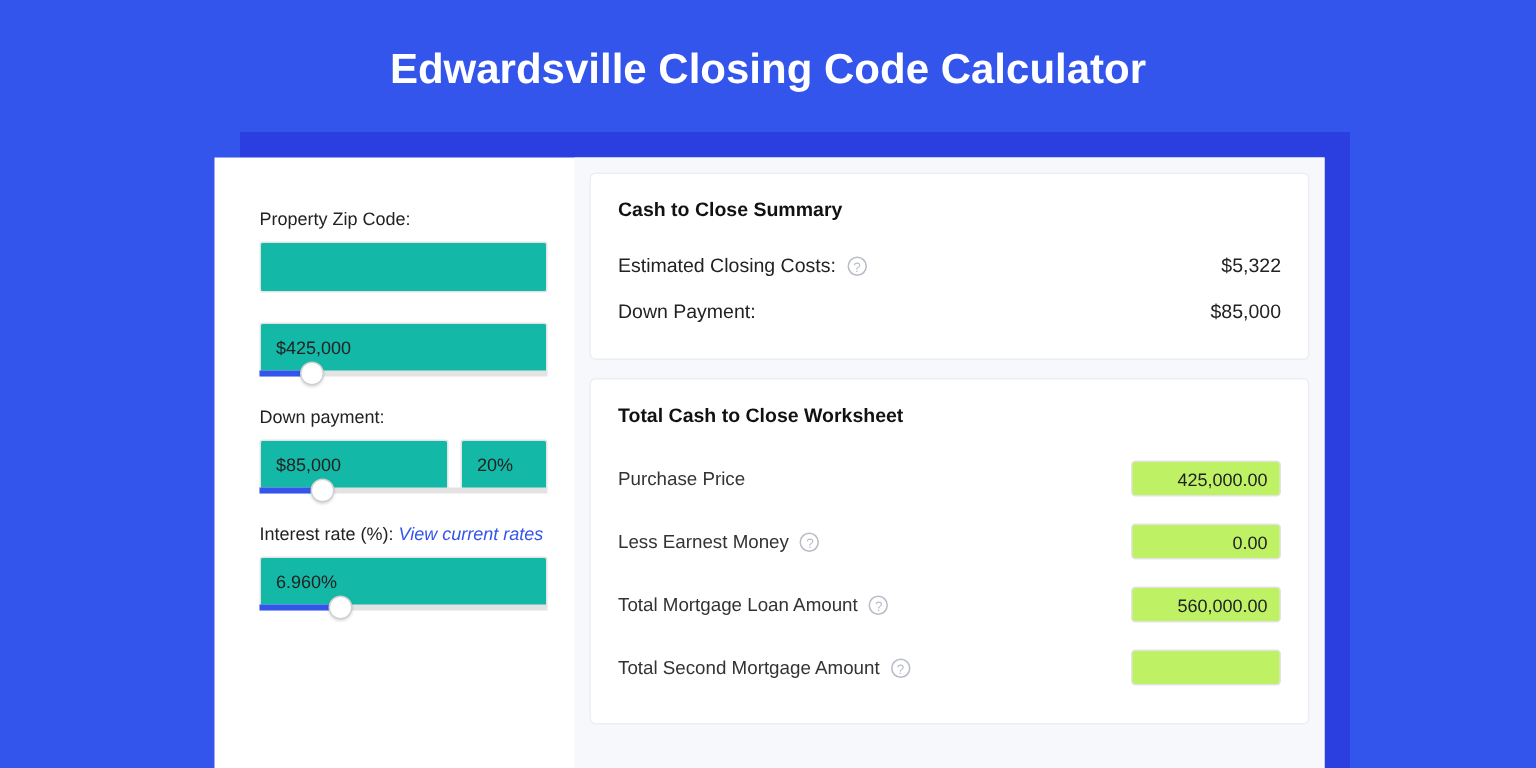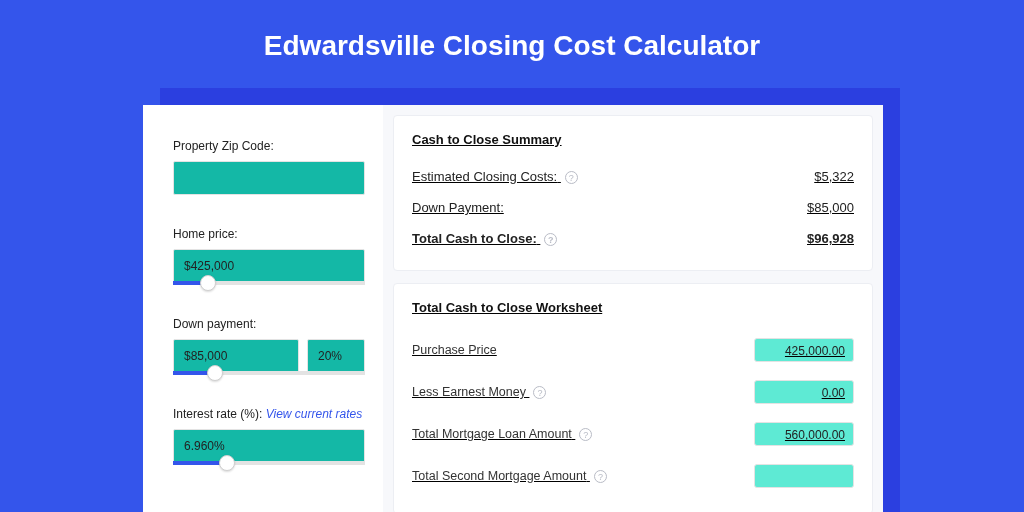--- a/index.html
+++ b/index.html
@@ -47,21 +47,21 @@
   .text-input {
     width: 100%;
     height: 34px;
     border: 1px solid #e3e3e3;
     border-radius: 2px;
     background: #14b8a6;
     padding: 0 10px;
     font-size: 12px;
     color: #222;
   }
-  .field-group { margin-bottom: 32px; }
+  .field-group { margin-bottom: 20px; }
 
   .slider-track {
     position: relative;
     height: 4px;
     background: #e3e3e3;
     margin-top: -2px;
   }
   .slider-fill {
     position: absolute;
     left: 0; top: 0; bottom: 0;
@@ -89,21 +89,20 @@
     background: #f7f8fb;
     padding: 10px 10px 0 10px;
   }
 
   .panel {
     background: #fff;
     border: 1px solid #eceef3;
     border-radius: 4px;
     padding: 16px 18px;
     margin-bottom: 12px;
-    text-decoration: underline;
   }
   .panel-title {
     font-size: 13px;
     font-weight: 700;
     color: #111;
     margin-bottom: 14px;
   }
 
   .sum-row {
     display: flex;
@@ -140,41 +139,40 @@
   .ws-value {
     width: 100px;
     height: 24px;
     border: 1px solid #e3e3e3;
     border-radius: 3px;
     text-align: right;
     padding: 0 8px;
     font-size: 12px;
     color: #222;
     line-height: 24px;
-    background: #5eead4;
+    background: #bef264;
   }
 </style>
 </head>
 <body>
 
-<h1 class="page-title">Edwardsville Closing Cost Calculator</h1>
+<h1 class="page-title">Edwardsville Closing Code Calculator</h1>
 
 <div class="shadow-box"></div>
 
 <div class="card">
 
   <div class="left-col">
 
     <div class="field-group">
       <div class="field-label">Property Zip Code:</div>
       <input class="text-input" type="text" value="" style="">
     </div>
 
     <div class="field-group">
-      <div class="field-label">Home price:</div>
       <input class="text-input" type="text" value="$425,000" style="">
       <div class="slider-track">
         <div class="slider-fill" style="width:18%"></div>
         <div class="slider-thumb" style="left:18%"></div>
       </div>
     </div>
 
     <div class="field-group">
       <div class="field-label">Down payment:</div>
       <div class="dp-row">
@@ -213,27 +211,20 @@
         </span>
         <span>$5,322</span>
       </div>
 
       <div class="sum-row">
         <span>Down Payment:</span>
         <span>$85,000</span>
       </div>
 
 
-      <div class="sum-row bold">
-        <span>
-          <span>Total Cash to Close:</span>
-          <span class="help-icon">?</span>
-        </span>
-        <span>$96,928</span>
-      </div>
     </div>
 
     <div class="panel">
       <div class="panel-title">Total Cash to Close Worksheet</div>
 
       <div class="ws-row">
         <span>Purchase Price</span>
         <span class="ws-value">425,000.00</span>
       </div>
 

